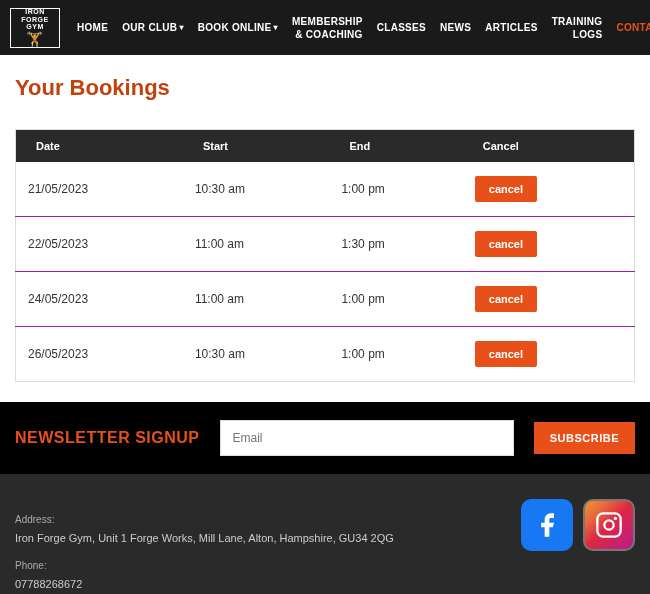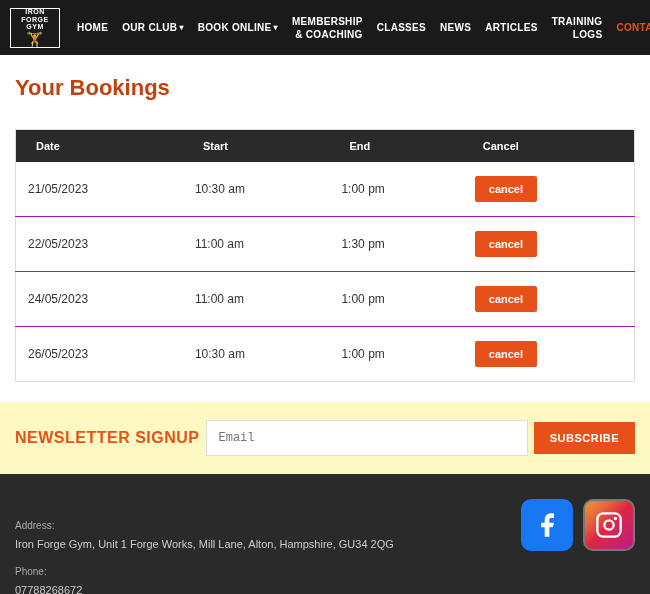--- a/index.html
+++ b/index.html
@@ -103,42 +103,41 @@
       border: none;
       padding: 7px 14px;
       font-size: 11px;
       font-weight: bold;
       cursor: pointer;
       border-radius: 2px;
     }
 
     
     .newsletter-section {
-      background: #fef9c3;
+      background: #000000;
       padding: 18px 15px;
       display: flex;
       align-items: center;
-      gap: 6px;
+      gap: 20px;
     }
     .newsletter-title {
       color: #e8501a;
       font-size: 16px;
       font-weight: 900;
       text-transform: uppercase;
       white-space: nowrap;
       letter-spacing: 0.5px;
     }
     .newsletter-email {
       flex: 1;
       padding: 10px 12px;
       border: 1px solid #ddd;
       background: #fff;
       font-size: 12px;
       outline: none;
-      font-family: Liberation Mono, monospace;
     }
     .subscribe-btn {
       background: #e8501a;
       color: #fff;
       border: none;
       padding: 10px 16px;
       font-size: 11px;
       font-weight: bold;
       cursor: pointer;
       text-transform: uppercase;
@@ -262,21 +261,21 @@
 </div>
 
 <div class="newsletter-section">
   <div class="newsletter-title">NEWSLETTER SIGNUP</div>
   <input class="newsletter-email" type="email" placeholder="Email" style="">
   <button class="subscribe-btn">SUBSCRIBE</button>
 </div>
 
 <div class="footer-dark">
   <div class="footer-left">
-    <div class="footer-label" style="margin-top:18px;">Address:</div>
+    <div class="footer-label" style="margin-top:12px;">Address:</div>
     <div>Iron Forge Gym, Unit 1 Forge Works, Mill Lane, Alton, Hampshire, GU34 2QG</div>
     <div class="footer-label" style="margin-top:8px;">Phone:</div>
     <div>07788268672</div>
 
   </div>
   <div class="footer-social">
     <div class="social-icon fb">
       <svg width="28" height="28" viewBox="0 0 24 24" fill="white">
           <path d="M18 2h-3a5 5 0 0 0-5 5v3H7v4h3v8h4v-8h3l1-4h-4V7a1 1 0 0 1 1-1h3z"></path>
         </svg>

